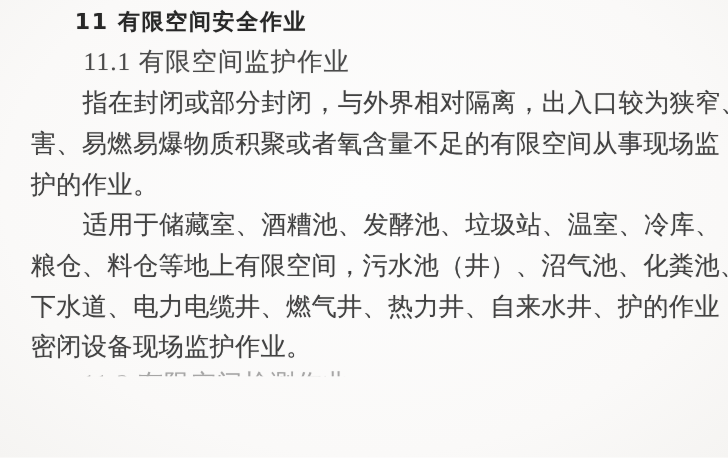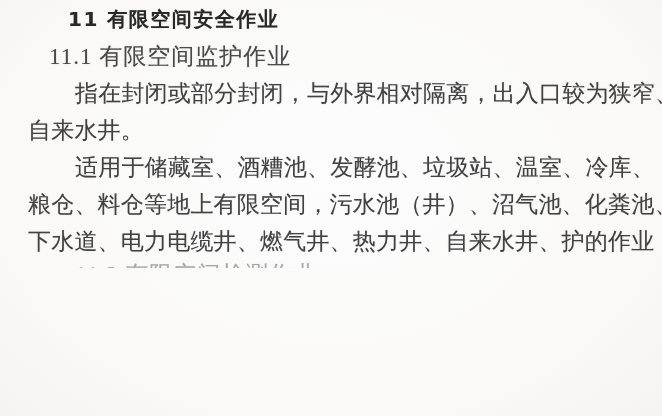--- a/index.html
+++ b/index.html
@@ -26,21 +26,21 @@
     line-height: 26px;
     letter-spacing: 1.5px;
     color: #282828;
     margin: 0 0 0 40px;
   }
   .h2 {
     font-size: 23px;
     line-height: 30px;
     letter-spacing: 1px;
     color: #4a4a4a;
-    margin: 10px 0 0 21px;
+    margin: 10px 0 0 48px;
   }
   .para {
     font-size: 23px;
     line-height: 37px;
     letter-spacing: 0.2px;
     color: #424242;
   }
   .p1 { margin-top: 3px; }
   .p2 { margin-top: 0; font-family: Liberation Serif, serif; }
   .line { white-space: nowrap; }
@@ -60,24 +60,26 @@
 <body>
 
 <div class="doc">
 
   <div class="h1">11 有限空间安全作业</div>
 
   <div class="h2">11.1 有限空间监护作业</div>
 
   <div class="para p1">
     <div class="line indent">指在封闭或部分封闭，与外界相对隔离，出入口较为狭窄、</div>
-    <div class="line">自来水井。</div>
+    <div class="line">害、易燃易爆物质积聚或者氧含量不足的有限空间从事现场监</div>
+    <div class="line">护的作业。</div>
   </div>
 
   <div class="para p2">
     <div class="line indent">适用于储藏室、酒糟池、发酵池、垃圾站、温室、冷库、</div>
     <div class="line">粮仓、料仓等地上有限空间，污水池（井）、沼气池、化粪池、</div>
     <div class="line">下水道、电力电缆井、燃气井、热力井、自来水井、护的作业</div>
+    <div class="line">密闭设备现场监护作业。</div>
   </div>
 
   <div class="partial-line">11.2 有限空间检测作业</div>
 
 </div>
 
 </body></html>

